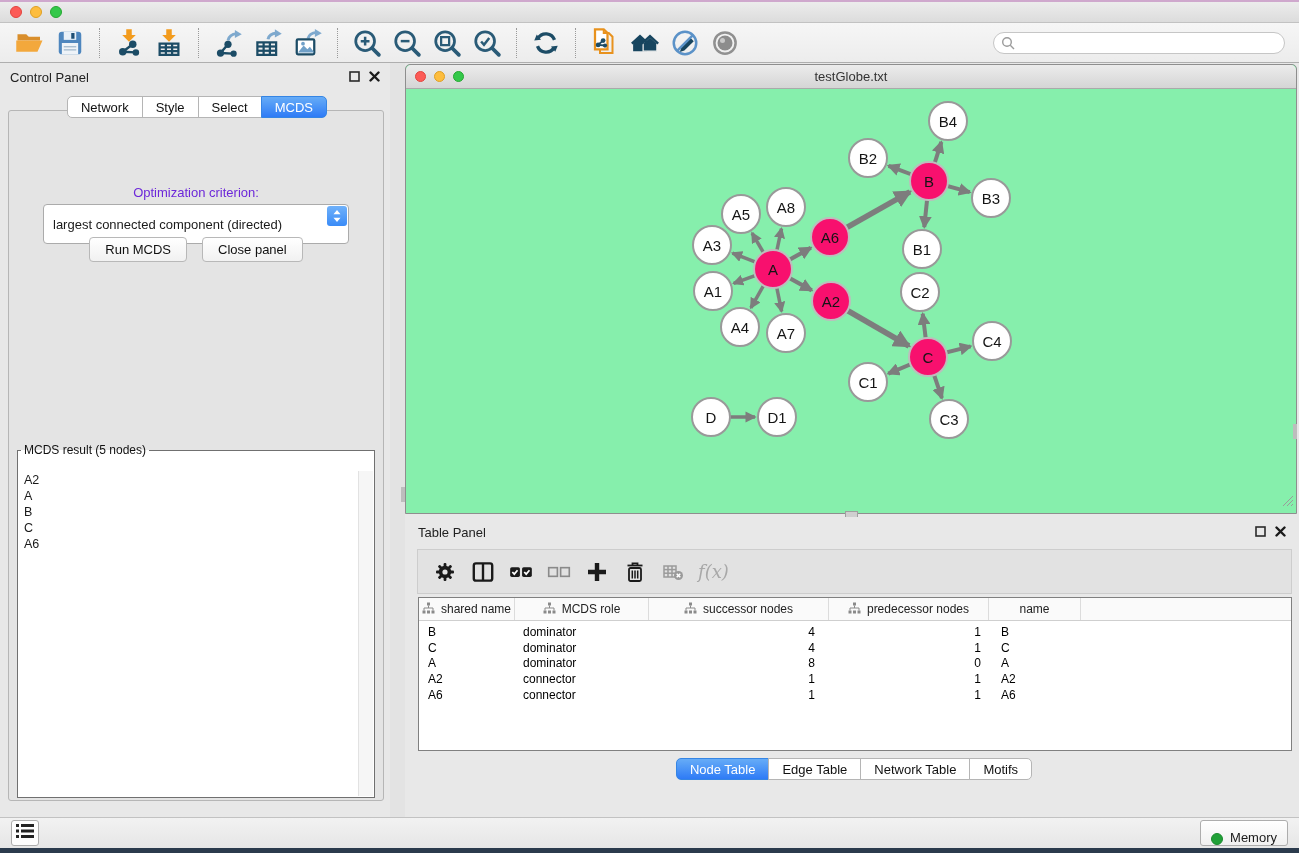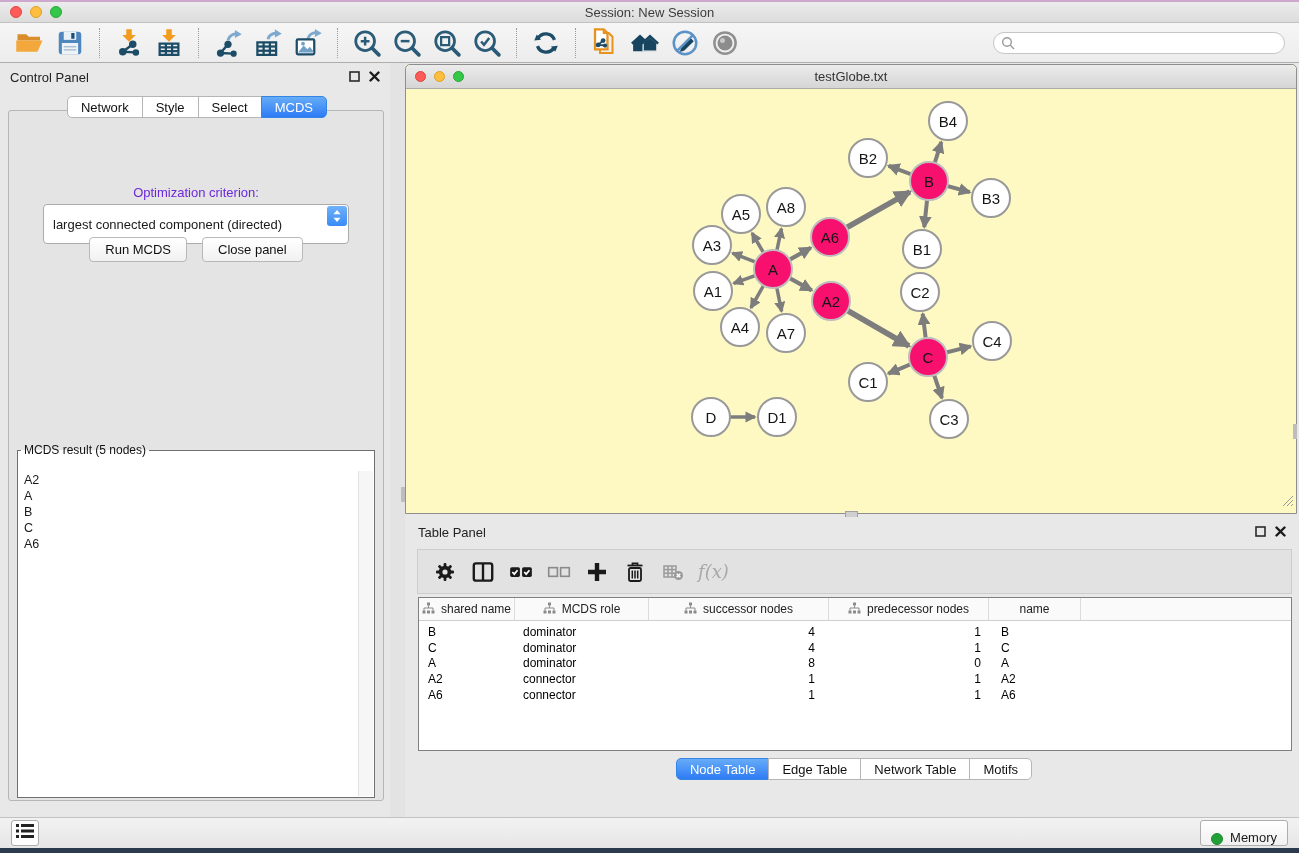--- a/index.html
+++ b/index.html
@@ -54,21 +54,21 @@
   .resultbox legend{font-size:12px;padding:0 3px;margin-left:3px;color:#111}
   .resultlist{position:absolute;left:3px;top:15px;bottom:2px;right:16px;font-size:12.5px;line-height:16px;
              padding-left:3px;overflow:hidden}
   .scrolltrack{position:absolute;right:1px;top:14px;bottom:1px;width:14px;background:#f6f6f6;border-left:1px solid #e2e2e2}
 
   
   .vsplit{top:63px;left:390px;width:15px;bottom:36px;background:#e3e3e3}
   .grip-v{position:absolute;left:11px;top:424px;width:4px;height:15px;background:#bdbdbd}
 
   
-  .netwin{top:64px;left:405px;width:892px;height:450px;background:#fef9c3;border:1px solid #8e8e8e;
+  .netwin{top:64px;left:405px;width:892px;height:450px;background:#86efac;border:1px solid #8e8e8e;
           border-radius:5px 5px 0 0;box-sizing:border-box}
   .net-titlebar{height:23px;background:linear-gradient(#ececec,#d5d5d5);border-bottom:1px solid #aaa;
           border-radius:5px 5px 0 0;display:flex;align-items:center;position:relative}
   .net-titlebar .lights{margin-left:9px}
   .net-titlebar .light{width:11px;height:11px}
   .net-title{position:absolute;left:0;right:0;text-align:center;font-size:13px;color:#333}
   .netcanvas{position:absolute;left:0;top:23px;right:0;bottom:0;overflow:hidden}
   .resize-grip{position:absolute;right:2px;bottom:2px}
   .grip-right{top:424px;left:1293px;width:4px;height:15px;background:#bdbdbd}
   .grip-bottom{top:511px;left:845px;width:13px;height:7px;background:#cfcfcf;border:1px solid #9f9f9f;box-sizing:border-box}
@@ -102,21 +102,20 @@
           border-radius:3px;display:flex;align-items:flex-end;gap:7px;padding:0 10px;font-size:13px}
   .memdot{width:12px;height:12px;border-radius:50%;background:#21a038;border:1px solid #1b8a2f;box-sizing:border-box}
   .desktop-bottom{left:0;right:0;bottom:0;height:5px;background:#2b3b4d}
 </style>
 </head>
 <body>
 
 <div class="abs desktop-top"></div>
 
 <div class="abs titlebar">
-  <span class="win-title">Session: New Session</span>
   <div class="lights">
     <div class="light l-red"></div>
     <div class="light l-yellow"></div>
     <div class="light l-green"></div>
   </div>
 </div>
 
 <div class="abs toolbar">
   <div class="tbi">
     <svg viewBox="0 0 24 24" width="30" height="30">

